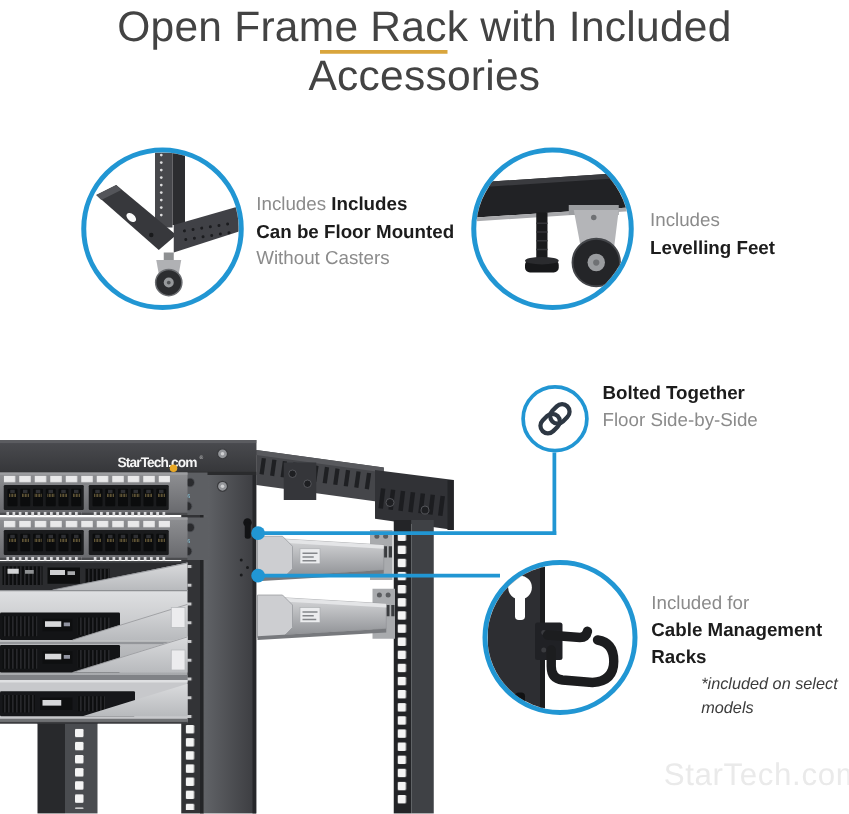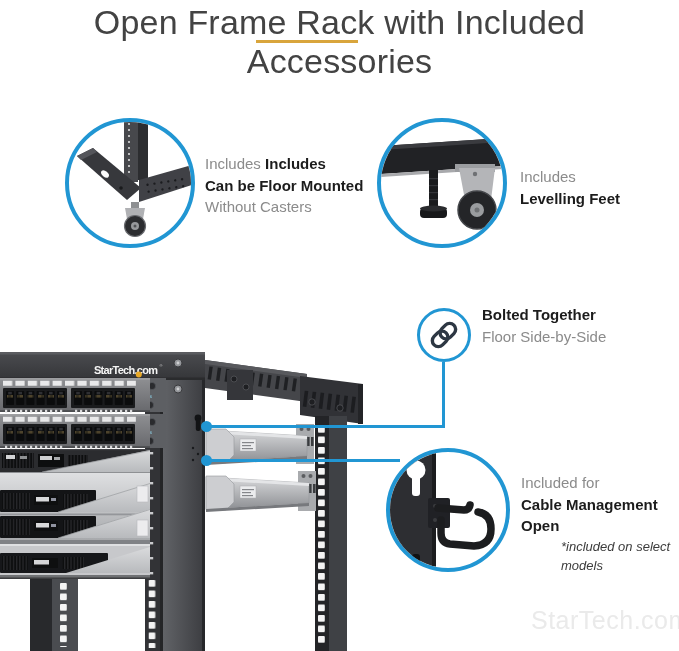--- a/index.html
+++ b/index.html
@@ -451,18 +451,18 @@
   </div>
 
   <div class="callout-text txt-bolted">
     <div class="b">Bolted Together</div>
     <div>Floor Side-by-Side</div>
   </div>
 
   <div class="callout-text txt-hooks">
     <div>Included for</div>
     <div class="b">Cable Management</div>
-    <div class="b">Open</div>
+    <div class="b">Racks</div>
     <div class="note">*included on select models</div>
   </div>
 
   <div class="watermark">StarTech.com</div>
 </div>
 
 </body></html>

